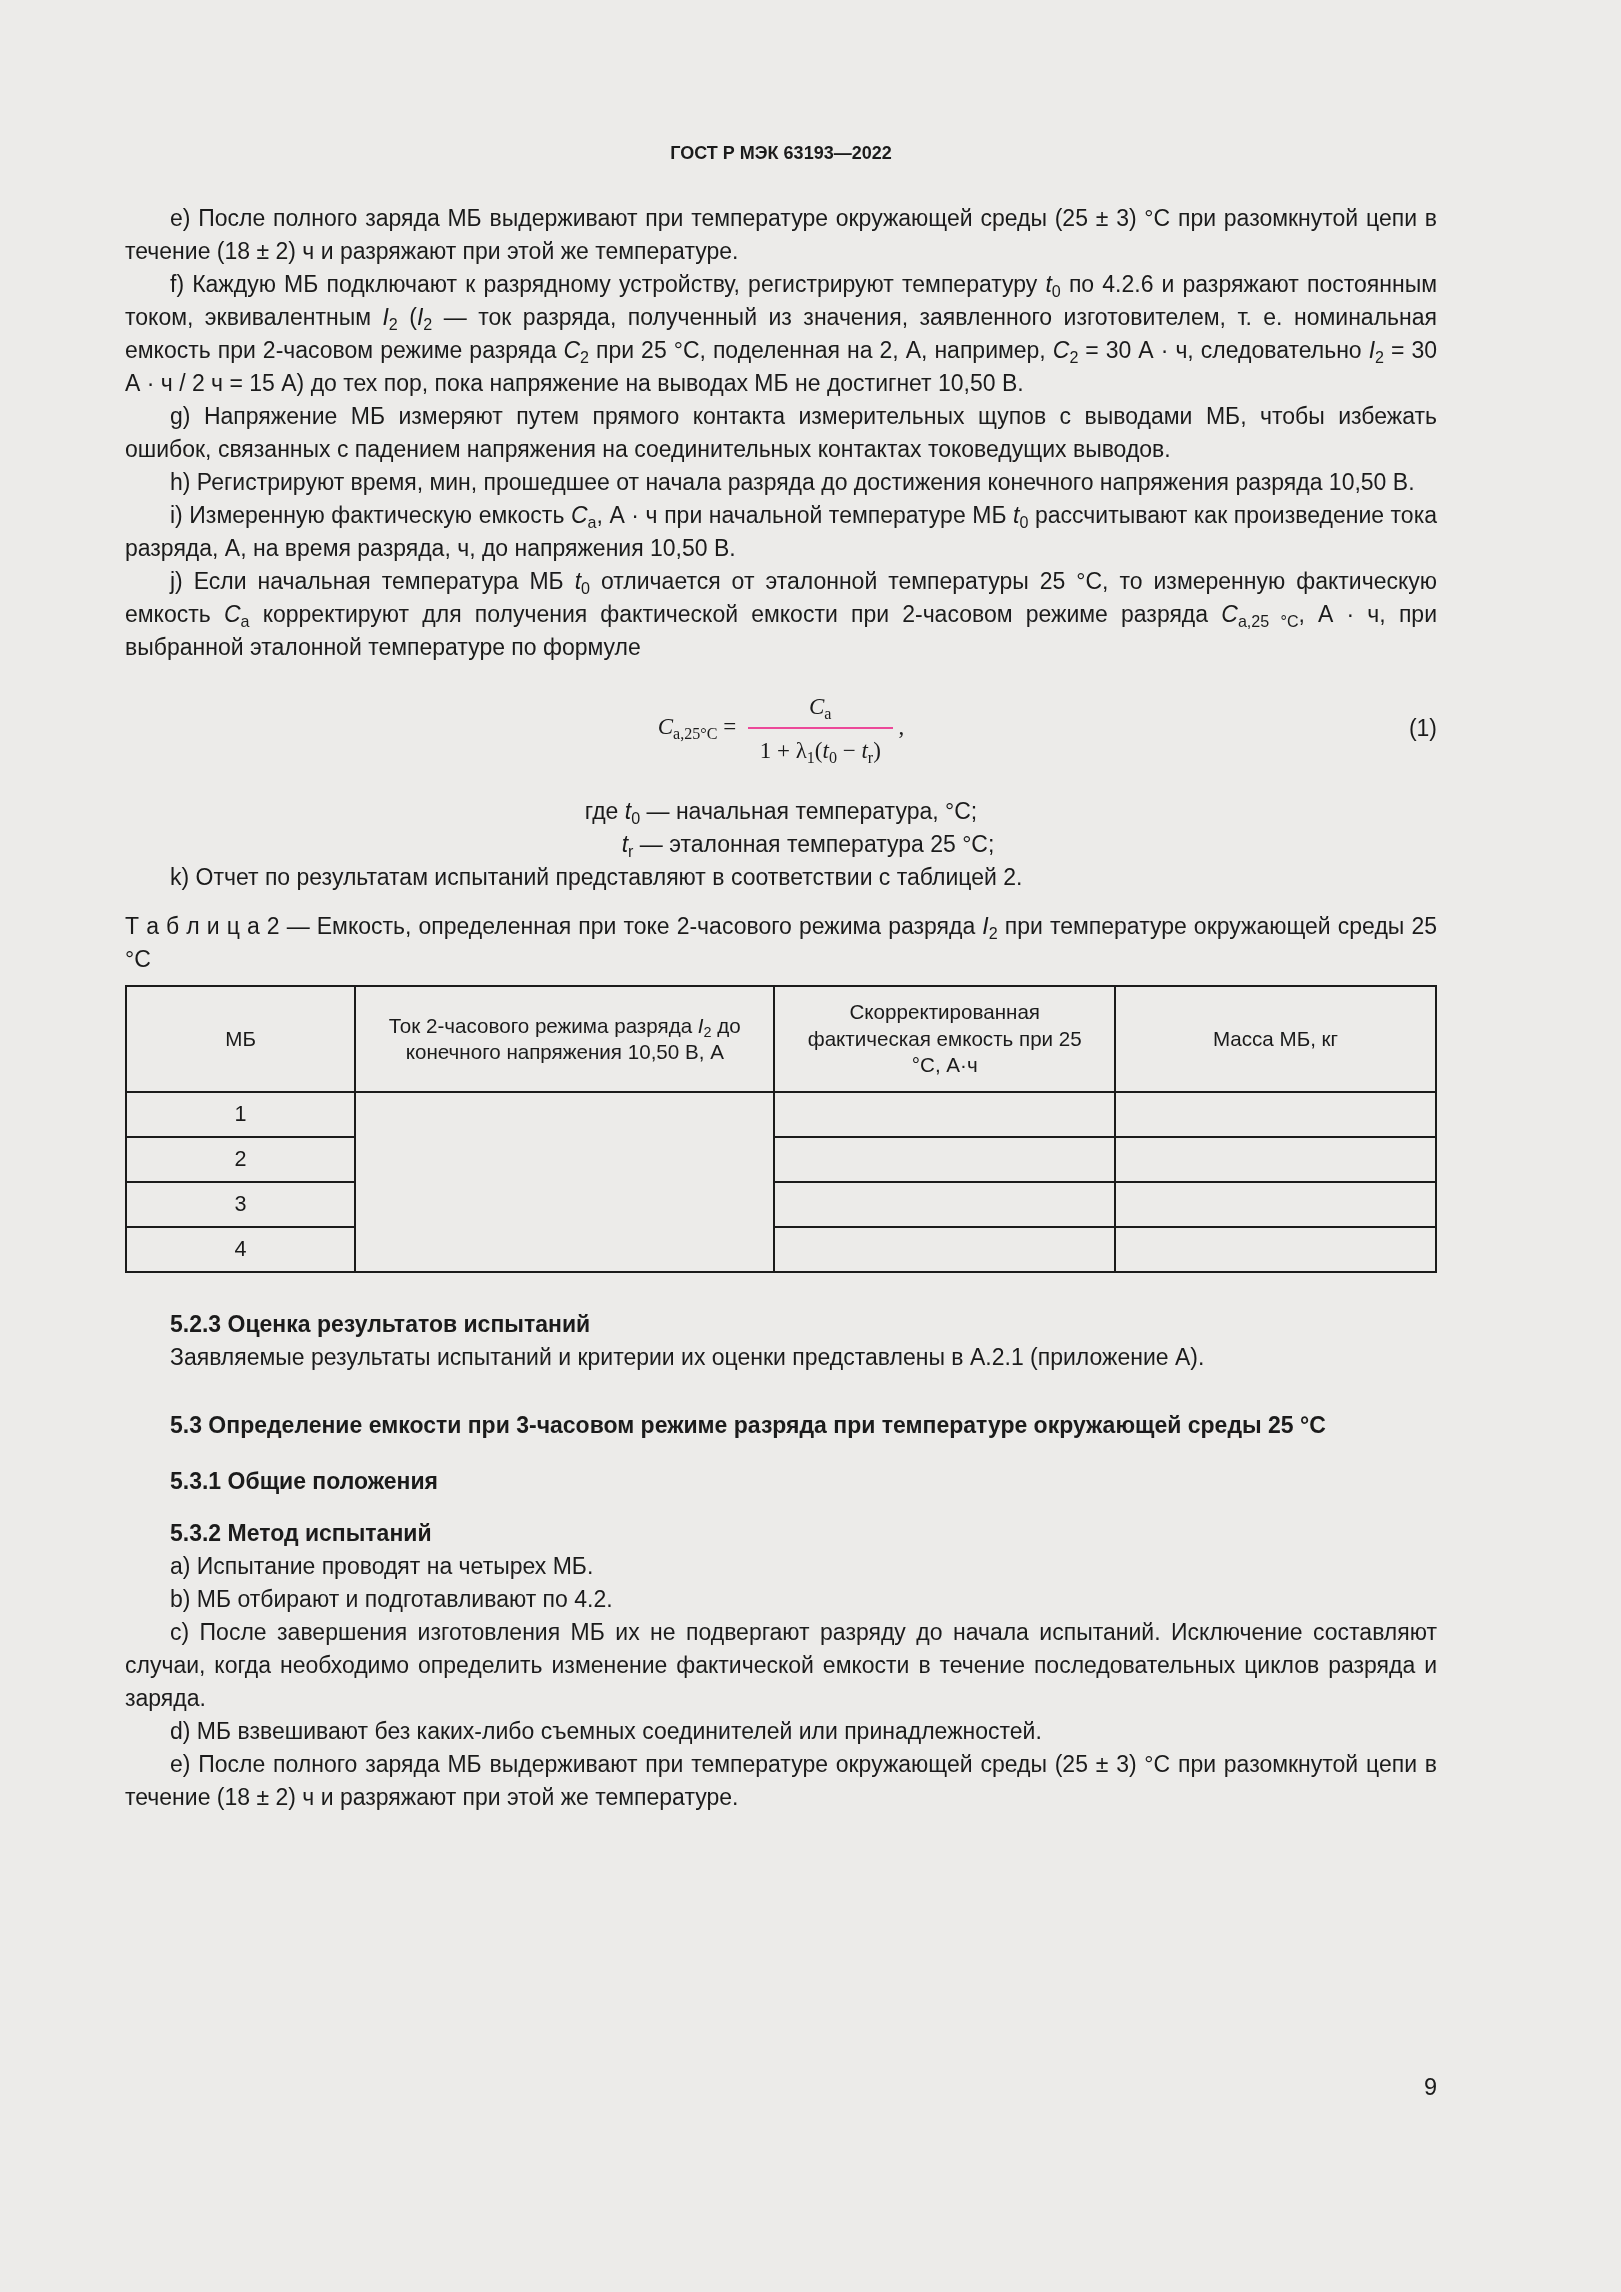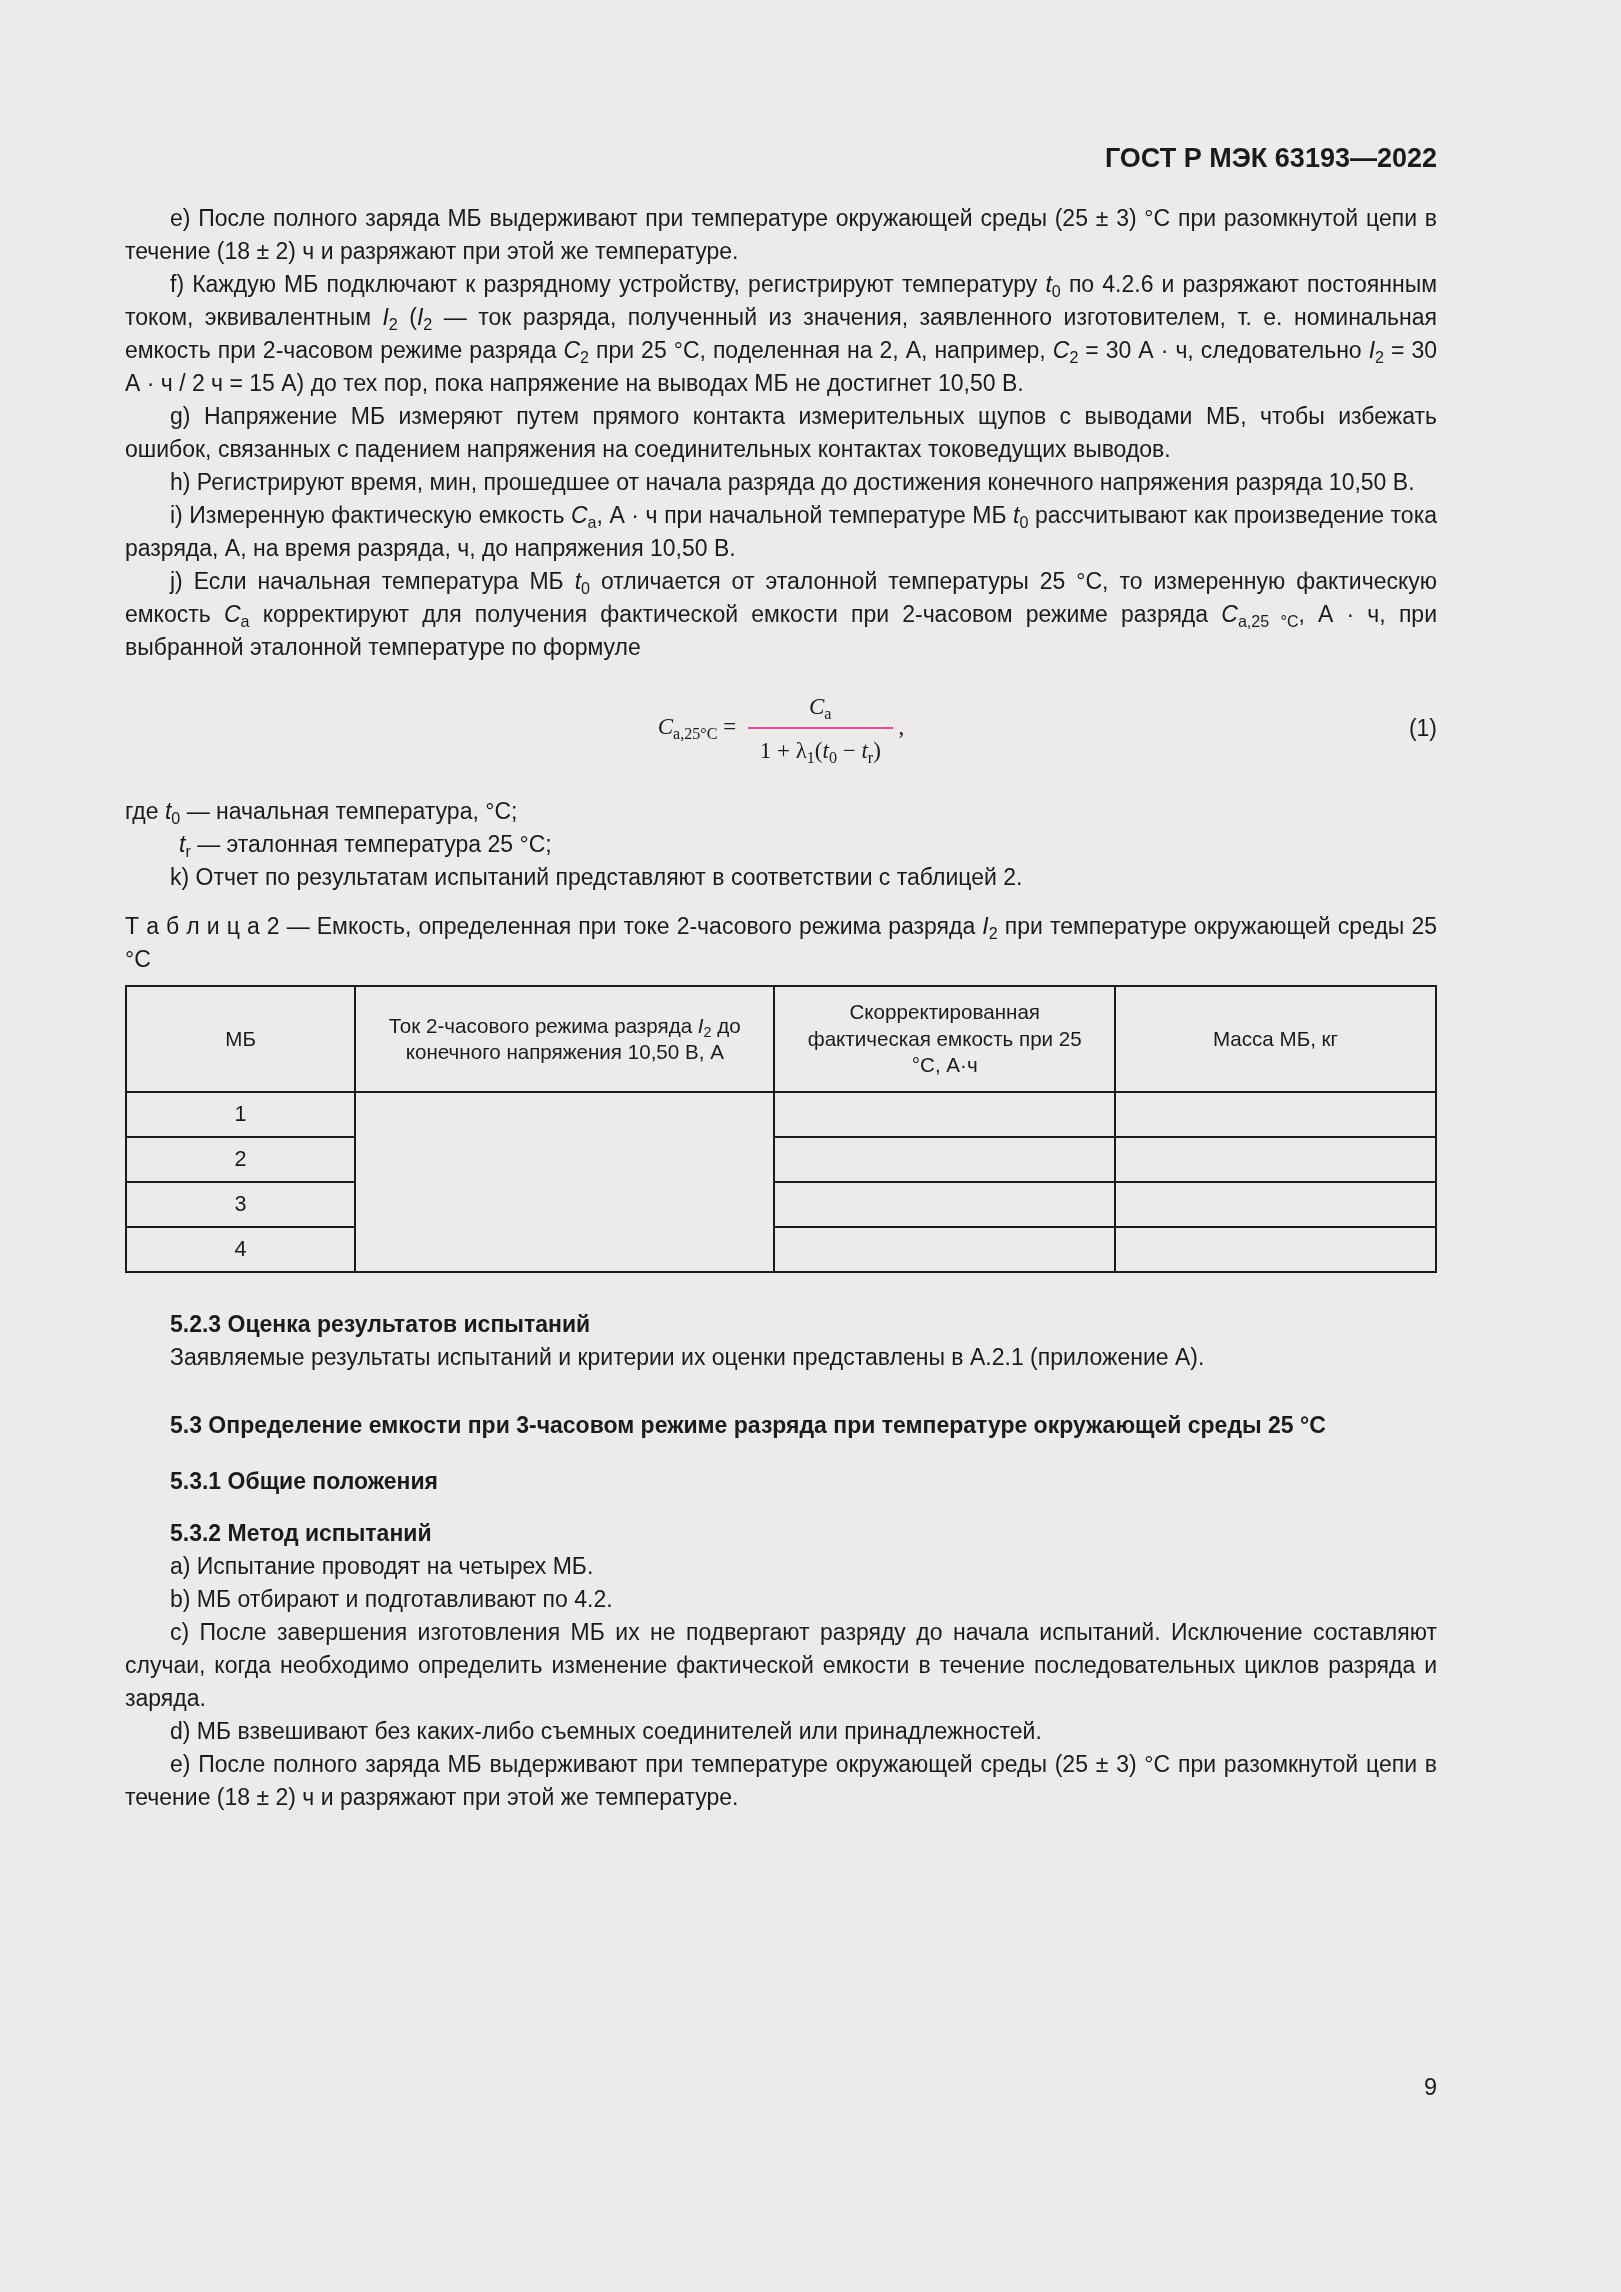--- a/index.html
+++ b/index.html
@@ -6,40 +6,40 @@
   html, body { margin: 0; padding: 0; }
   body {
     width: 1621px; height: 2293px;
     background: #ecebe9;
     font-family: "Liberation Sans", "DejaVu Sans", sans-serif;
     color: #1b1b1b;
   }
   .page { position: relative; width: 1621px; height: 2293px; overflow: hidden; }
   .header {
     position: absolute; top: 143px; left: 125px; right: 184px;
-    text-align: right; font-weight: bold; font-size: 27px;
+    text-align: center; font-weight: bold; font-size: 18px;
   }
   .content {
     position: absolute; top: 202px; left: 125px; right: 184px;
     font-size: 23px; line-height: 33px; text-align: justify;
   }
   p { margin: 0; }
   .para { text-indent: 45px; }
   .hpara { text-indent: 45px; font-weight: bold; }
   sub { font-size: 0.70em; vertical-align: -0.28em; line-height: 0; }
   i { font-style: italic; }
 
   .formula-block { position: relative; margin: 25.5px 0 27.4px; text-align: center; }
   .formula-center { display: inline-block; font-family: Liberation Serif, serif; }
   .frac { display: inline-block; vertical-align: middle; text-align: center; margin: 0 5.9px; }
   .frac .num { display: block; padding: 0 11.8px 4.9px; border-bottom: 2px solid #ec4899; }
   .frac .den { display: block; padding: 4.9px 11.8px 0; }
   .formula-number { position: absolute; right: 0; top: 50%; transform: translateY(-50%); }
 
-  .where { text-align: left; }
+  .where { text-align: center; }
   .where.l2 { padding-left: 54px; }
   .where.l3 { padding-left: 37px; }
 
   .table-caption { margin-top: 16px; margin-bottom: 9.8px; }
 
   table.gost {
     width: 100%; border-collapse: collapse;
     font-size: 20.6px; line-height: 26.5px; table-layout: fixed;
   }
   table.gost th, table.gost td { border: 2px solid #1b1b1b; }

